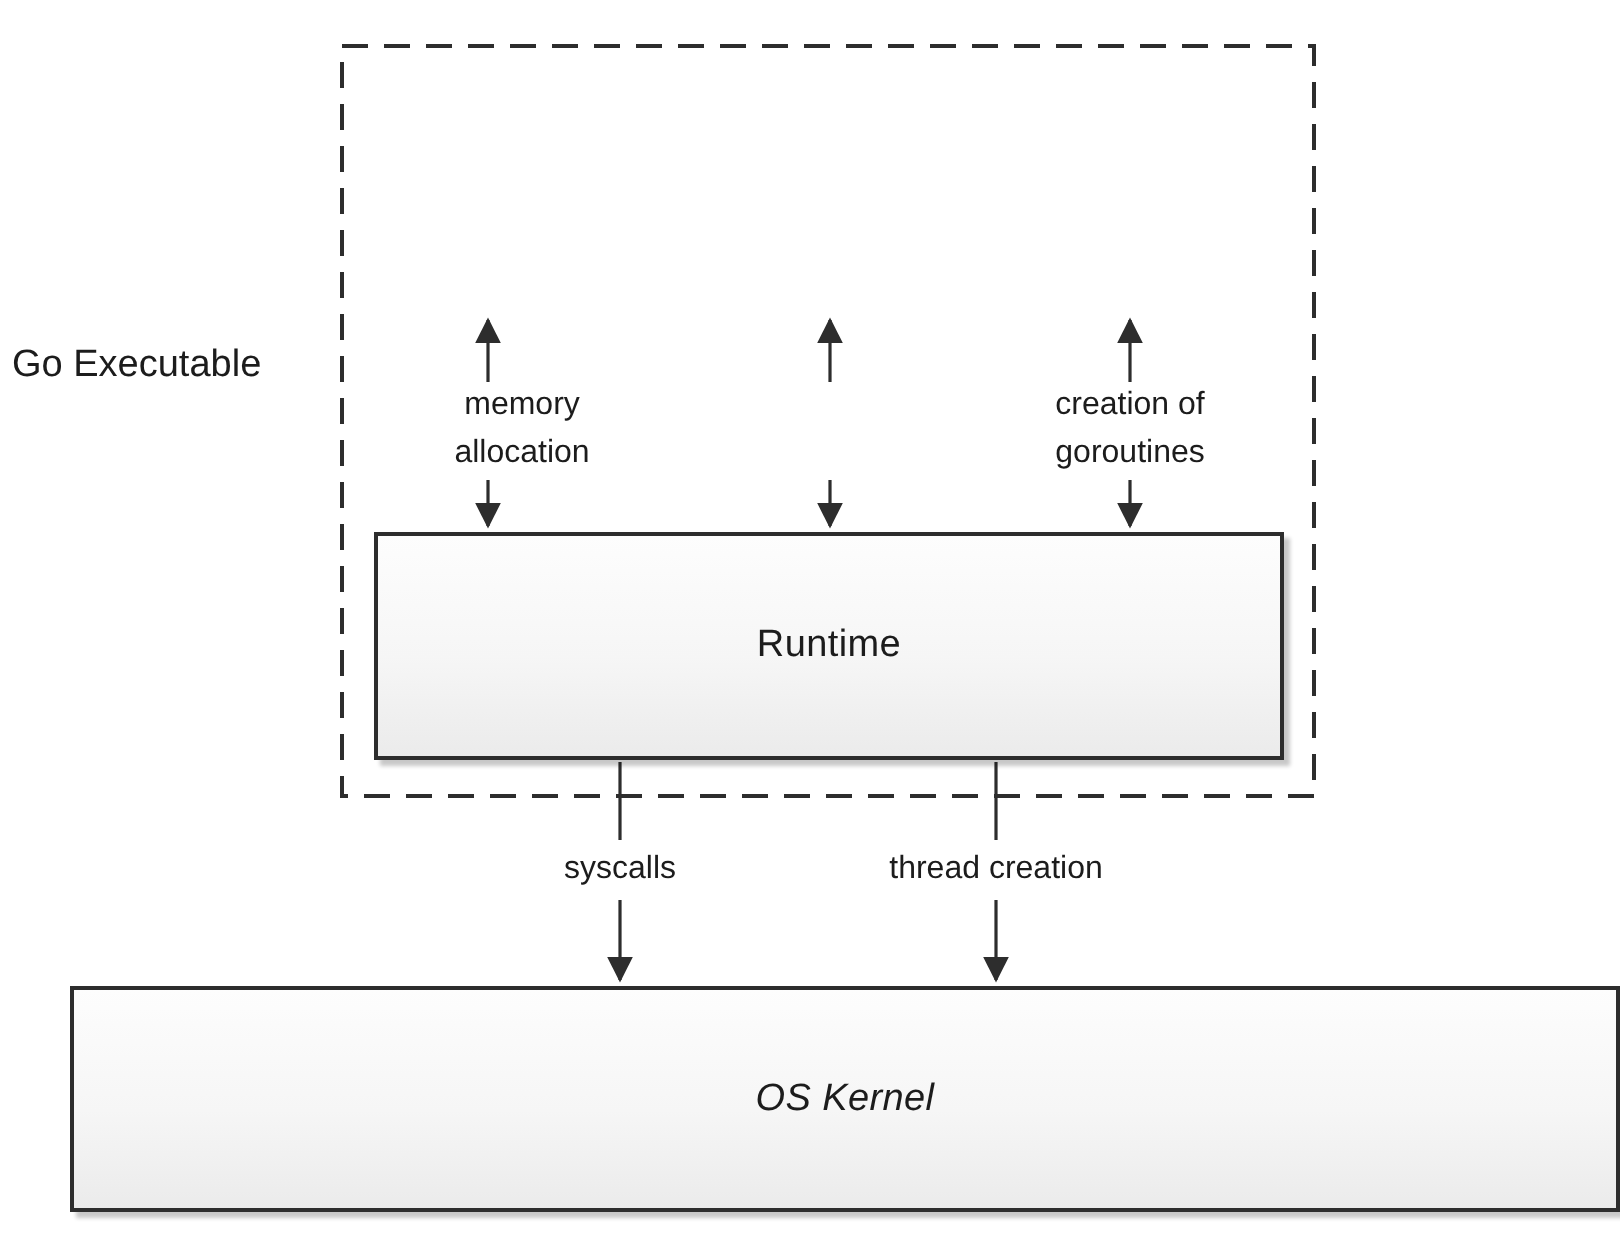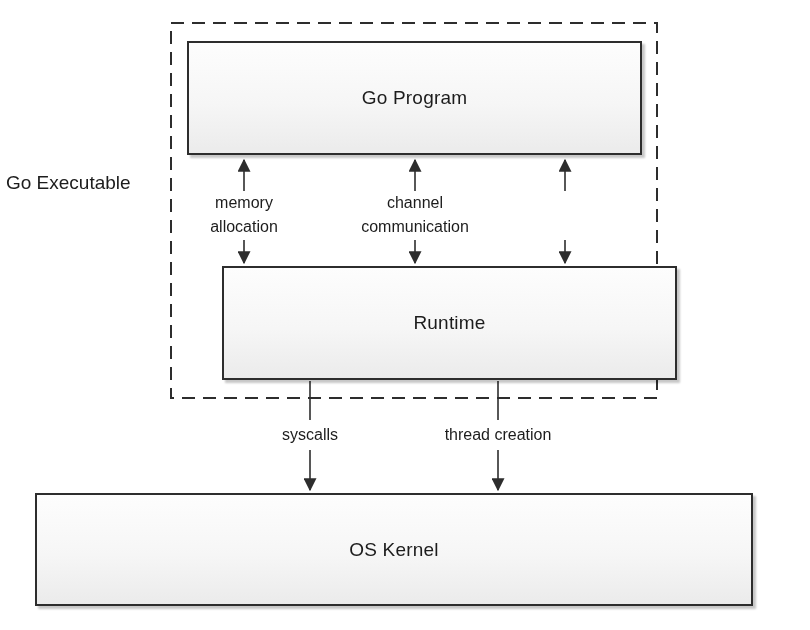--- a/index.html
+++ b/index.html
@@ -25,42 +25,42 @@
     display: flex;
     align-items: center;
     justify-content: center;
   }
   .node-label {
     font-size: 19px;
     letter-spacing: 0.2px;
     color: #1c1c1c;
   }
   .node-go-program { left: 187px; top: 41px;  width: 455px; height: 114px; }
-  .node-runtime    { left: 187px; top: 266px; width: 455px; height: 114px; margin-left: 35px; }
-  .node-os-kernel  { left: 35px;  top: 493px; width: 718px; height: 113px; }
+  .node-runtime    { left: 187px; top: 266px; width: 455px; height: 114px; }
+  .node-os-kernel  { left: 35px;  top: 493px; width: 775px; height: 113px; font-style: italic; }
 
   .group-label {
     position: absolute;
     left: 6px;
     top: 172px;
     width: 160px;
     font-size: 19px;
     color: #1c1c1c;
     white-space: nowrap;
   }
 
   .conn-label {
     position: absolute;
     text-align: center;
     font-size: 16px;
     line-height: 24px;
     white-space: pre-line;
     color: #1c1c1c;
   }
-  .lbl-memory     { left: 159px; top: 191px; width: 170px; }
+  .lbl-memory     { left: 176px; top: 191px; width: 170px; }
   .lbl-channel    { left: 330px; top: 191px; width: 170px; }
   .lbl-goroutines { left: 480px; top: 191px; width: 170px; }
   .lbl-syscalls   { left: 225px; top: 423px; width: 170px; white-space: nowrap; }
   .lbl-threads    { left: 413px; top: 423px; width: 170px; white-space: nowrap; }
 
   .wires {
     position: absolute;
     left: 0; top: 0;
     width: 810px;
     height: 630px;
@@ -92,32 +92,29 @@
 
     <line x1="310" y1="381" x2="310" y2="420" stroke="#2d2d2d" stroke-width="1.6"></line>
     <line x1="310" y1="450" x2="310" y2="490" stroke="#2d2d2d" stroke-width="1.6" marker-end="url(#arrow)"></line>
 
     <line x1="498" y1="381" x2="498" y2="420" stroke="#2d2d2d" stroke-width="1.6"></line>
     <line x1="498" y1="450" x2="498" y2="490" stroke="#2d2d2d" stroke-width="1.6" marker-end="url(#arrow)"></line>
   </svg>
 
   <div class="group-label">Go Executable</div>
 
-  <div class="node node-go-program">
-    <span class="node-label">Go Program</span>
-  </div>
 
   <div class="node node-runtime">
     <span class="node-label">Runtime</span>
   </div>
 
   <div class="node node-os-kernel">
     <span class="node-label">OS Kernel</span>
   </div>
 
   <div class="conn-label lbl-memory">memory
 allocation</div>
-  <div class="conn-label lbl-channel">channel
-communication</div>
+  <div class="conn-label lbl-goroutines">creation of
+goroutines</div>
   <div class="conn-label lbl-threads">thread creation</div>
   <div class="conn-label lbl-syscalls">syscalls</div>
 
 </div>
 
 </body></html>

